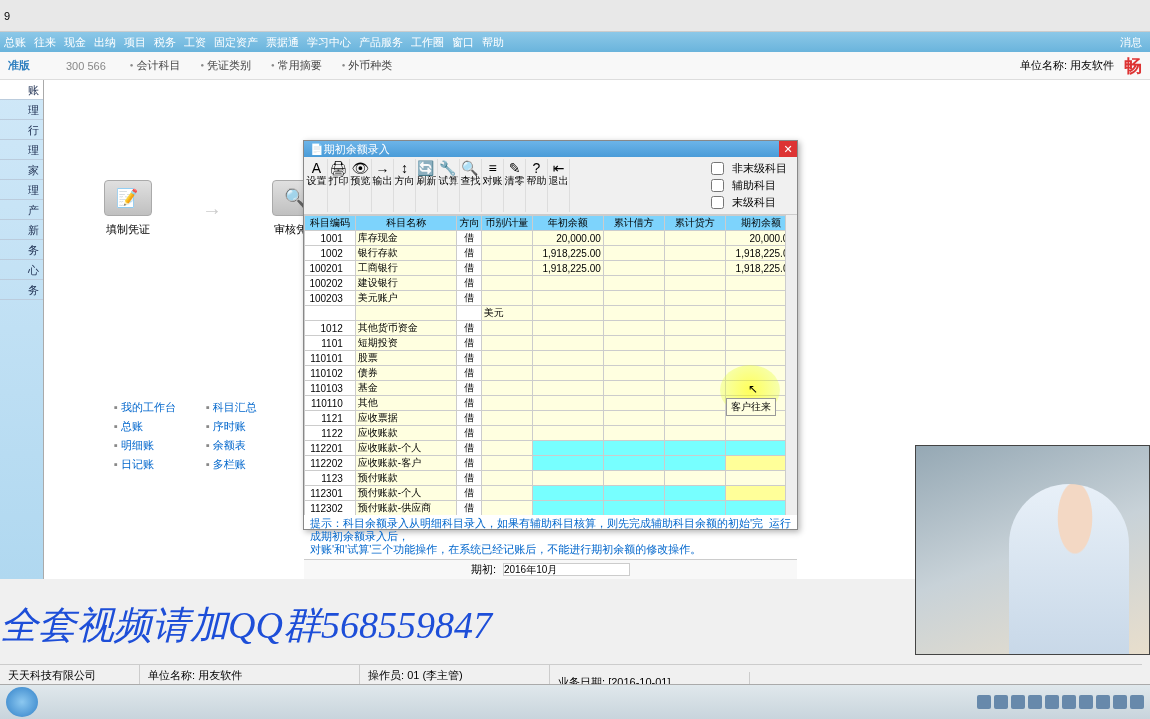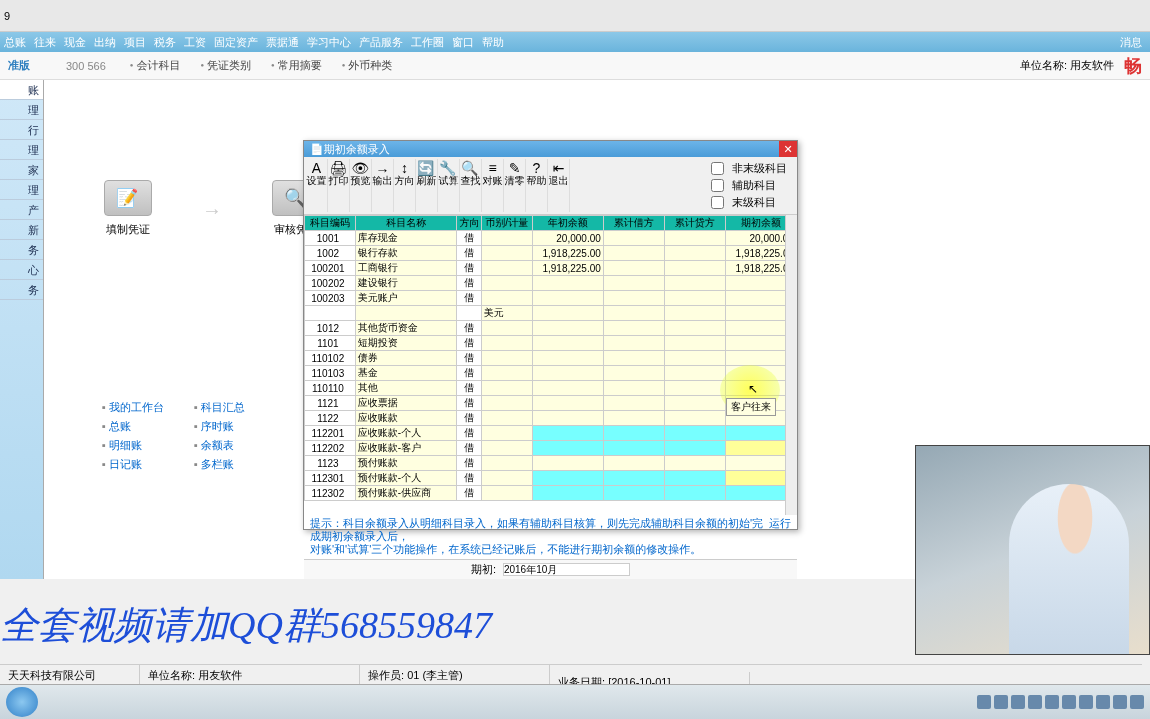--- a/index.html
+++ b/index.html
@@ -15,37 +15,37 @@
 .toolbar-right { margin-left: auto; font-size: 11px; }
 .main-area { display: flex; height: calc(100% - 220px); background: #fff; }
 .sidebar { width: 44px; background: linear-gradient(#d0e8f8, #b0d8f0); border-right: 1px solid #aaa; }
 .sidebar-item { height: 20px; border-bottom: 1px solid #bcd; text-align: right; padding-right: 4px; line-height: 20px; color: #235; cursor: pointer; }
 .sidebar-item.active { background: #fff; }
 .content { flex: 1; position: relative; background: #fff; }
 .workflow { position: absolute; top: 100px; left: 60px; display: flex; gap: 50px; align-items: center; }
 .wf-node { text-align: center; }
 .wf-icon { width: 48px; height: 36px; background: linear-gradient(#e0e0e0, #c0c0c0); border: 1px solid #aaa; border-radius: 4px; margin: 0 auto 6px; display: flex; align-items: center; justify-content: center; font-size: 18px; color: #567; }
 .wf-arrow { color: #ccc; font-size: 20px; }
-.link-panel { position: absolute; left: 58px; top: 320px; display: flex; gap: 30px; }
+.link-panel { position: absolute; left: 70px; top: 320px; display: flex; gap: 30px; }
 .link-col { display: flex; flex-direction: column; gap: 4px; }
 .link-col a { color: #06c; font-size: 11px; }
 .link-col a::before { content: "▪"; color: #888; margin-right: 3px; }
 .dialog { position: absolute; left: 303px; top: 140px; width: 495px; height: 390px; background: #fff; border: 1px solid #888; box-shadow: 2px 2px 6px rgba(0,0,0,.3); z-index: 10; }
 .dlg-title { height: 16px; background: linear-gradient(#6cb4e8, #4a9cd8); color: #fff; padding-left: 6px; line-height: 16px; display: flex; }
 .dlg-close { margin-left: auto; width: 18px; background: #d33; text-align: center; cursor: pointer; }
 .dlg-tools { display: flex; border-bottom: 1px solid #ccc; background: #f0f0f0; padding: 2px; }
 .tool { width: 22px; text-align: center; border-right: 1px solid #ddd; cursor: pointer; font-size: 10px; padding: 2px 0; line-height: 1.1; }
 .tool-icon { display: block; font-size: 14px; height: 14px; }
 .checks { margin-left: auto; display: flex; flex-direction: column; padding: 2px 8px; gap: 2px; font-size: 10px; }
 .checks label { display: flex; align-items: center; gap: 8px; }
 .grid { height: 300px; overflow: hidden; position: relative; }
 .grid table { width: 100%; border-collapse: collapse; table-layout: fixed; }
 .grid th, .grid td { border: 1px solid #ccc; font-size: 10px; height: 12px; padding: 0 2px; white-space: nowrap; overflow: hidden; }
-.grid th { background: #14b8a6; font-weight: normal; }
-.grid td.code { text-align: center; padding-right: 6px; }
+.grid th { background: #7dd3fc; font-weight: normal; }
+.grid td.code { text-align: right; padding-right: 12px; }
 .grid td.dir { text-align: center; }
 .grid td.num { text-align: right; background: #ffffe0; }
 .grid td.name { background: #ffffe0; }
 .grid td.cyan { background: #7ff; }
 .grid td.yel { background: #ff9; }
 .scroll-v { position: absolute; right: 0; top: 0; bottom: 0; width: 12px; background: #eee; border-left: 1px solid #ccc; }
 .dlg-hint { color: #06c; font-size: 10px; padding: 2px 6px; line-height: 1.2; }
 .dlg-hint .run { float: right; color: #06c; cursor: pointer; }
 .dlg-status { border-top: 1px solid #ccc; padding: 2px; text-align: center; background: #f8f8f8; font-size: 10px; }
 .dlg-status input { width: 127px; border: 1px solid #ccc; font-size: 10px; margin-left: 4px; }
@@ -283,20 +283,30 @@
             <td class="code">1101</td>
             <td class="name">短期投资</td>
             <td class="dir">借</td>
             <td class="name"></td>
             <td class="num"></td>
             <td class="num"></td>
             <td class="num"></td>
             <td class="num"></td>
           </tr>
           <tr>
+            <td class="code">110101</td>
+            <td class="name">股票</td>
+            <td class="dir">借</td>
+            <td class="name"></td>
+            <td class="num"></td>
+            <td class="num"></td>
+            <td class="num"></td>
+            <td class="num"></td>
+          </tr>
+          <tr>
             <td class="code">110102</td>
             <td class="name">债券</td>
             <td class="dir">借</td>
             <td class="name"></td>
             <td class="num"></td>
             <td class="num"></td>
             <td class="num"></td>
             <td class="num"></td>
           </tr>
           <tr>

